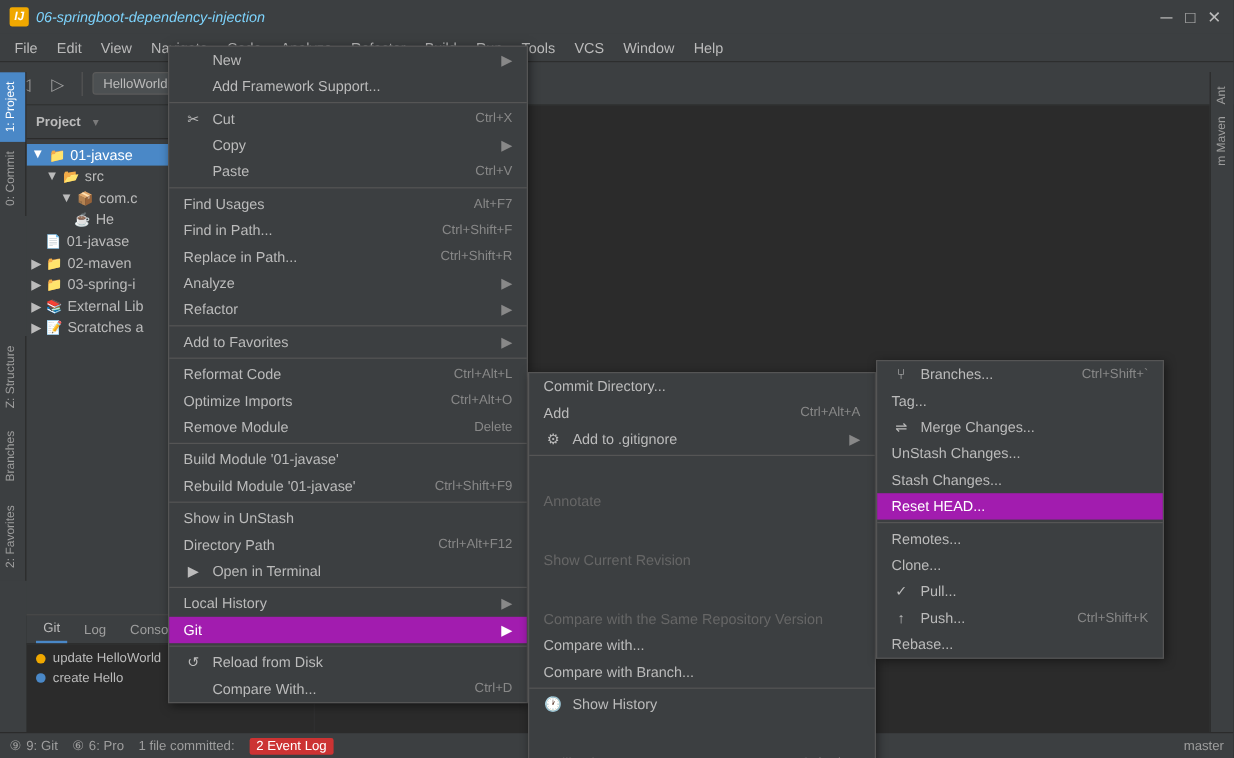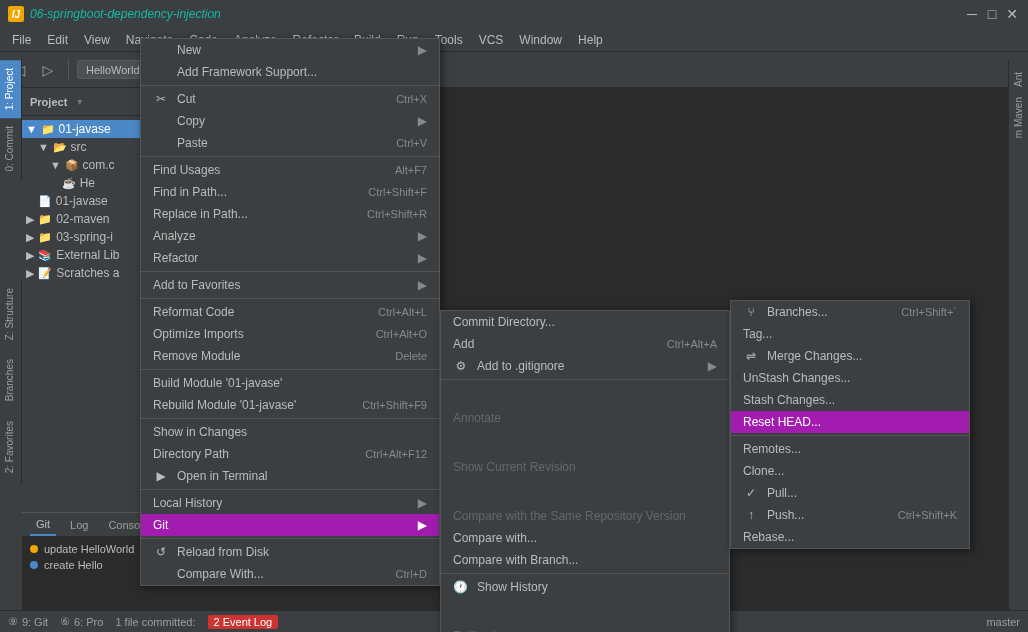--- a/index.html
+++ b/index.html
@@ -30,21 +30,21 @@
     }
     .title-bar-icon {
       width: 16px;
       height: 16px;
       background: #f0a800;
       border-radius: 2px;
       display: flex; align-items: center; justify-content: center;
       font-size: 10px; color: #fff; font-weight: bold;
     }
     .title-bar-title {
-      color: #14b8a6;
+      color: #7dd3fc;
       font-size: 12px;
     }
     .title-bar-controls {
       display: flex;
       gap: 4px;
     }
     .title-bar-btn {
       width: 16px; height: 16px;
       background: none;
       border: none;
@@ -598,21 +598,21 @@
     <div class="ctx-menu-separator"></div>
     <div class="ctx-menu-item">
       <span>Build Module '01-javase'</span>
     </div>
     <div class="ctx-menu-item">
       <span>Rebuild Module '01-javase'</span>
       <span class="shortcut">Ctrl+Shift+F9</span>
     </div>
     <div class="ctx-menu-separator"></div>
     <div class="ctx-menu-item">
-      <span>Show in Changes</span>
+      <span>Show in UnStash</span>
     </div>
     <div class="ctx-menu-item">
       <span>Directory Path</span>
       <span class="shortcut">Ctrl+Alt+F12</span>
     </div>
     <div class="ctx-menu-item">
       <span class="item-icon">▶</span>
       <span>Open in Terminal</span>
     </div>
     <div class="ctx-menu-separator"></div>

